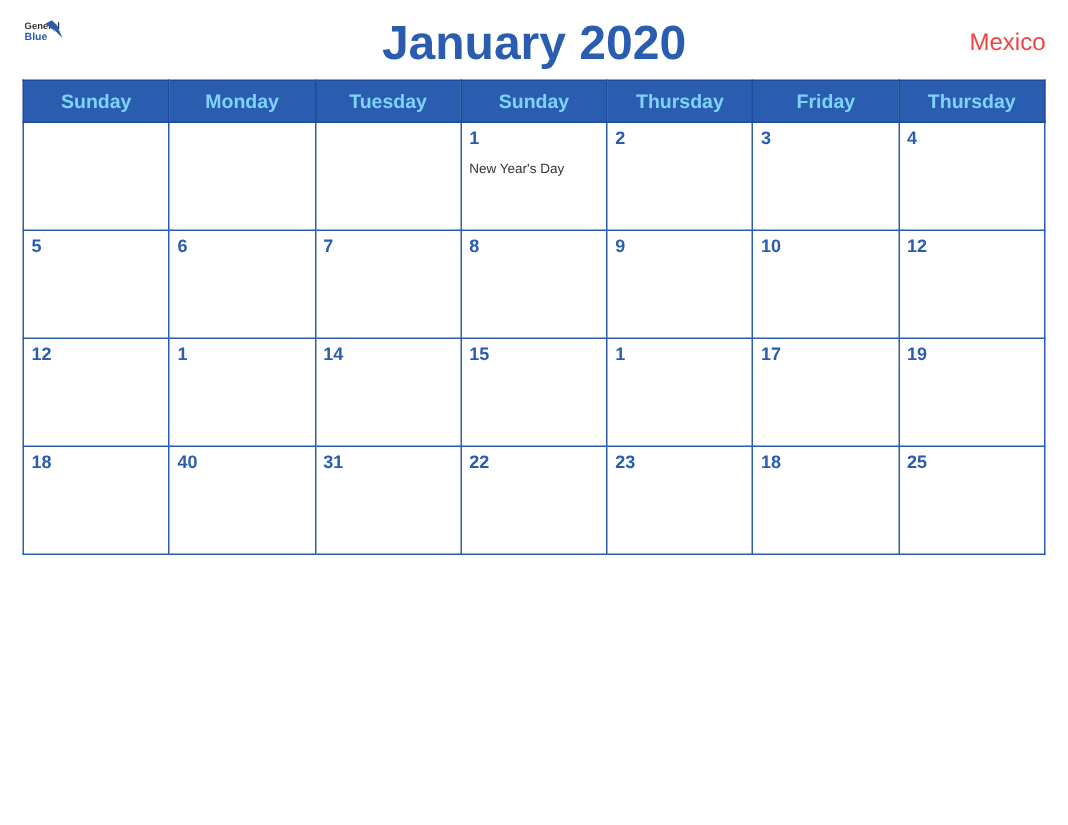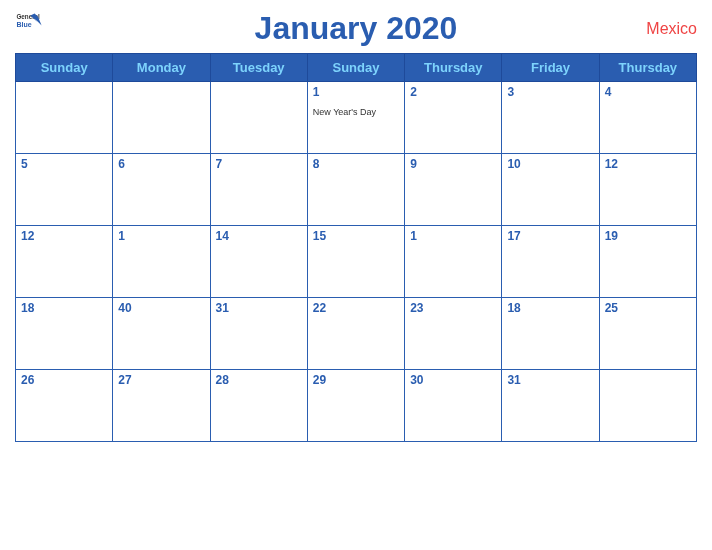--- a/index.html
+++ b/index.html
@@ -199,36 +199,15 @@
           <td>
             <span class="day-number">23</span>
           </td>
           <td>
             <span class="day-number">18</span>
           </td>
           <td>
             <span class="day-number">25</span>
           </td>
         </tr>
-        <tr>
-          <td>
-            <span class="day-number">26</span>
-          </td>
-          <td>
-            <span class="day-number">27</span>
-          </td>
-          <td>
-            <span class="day-number">28</span>
-          </td>
-          <td>
-            <span class="day-number">29</span>
-          </td>
-          <td>
-            <span class="day-number">30</span>
-          </td>
-          <td>
-            <span class="day-number">31</span>
-          </td>
-          <td class="empty-cell"></td>
-        </tr>
       </tbody>
   </table>
 </div>
 
 </body></html>

